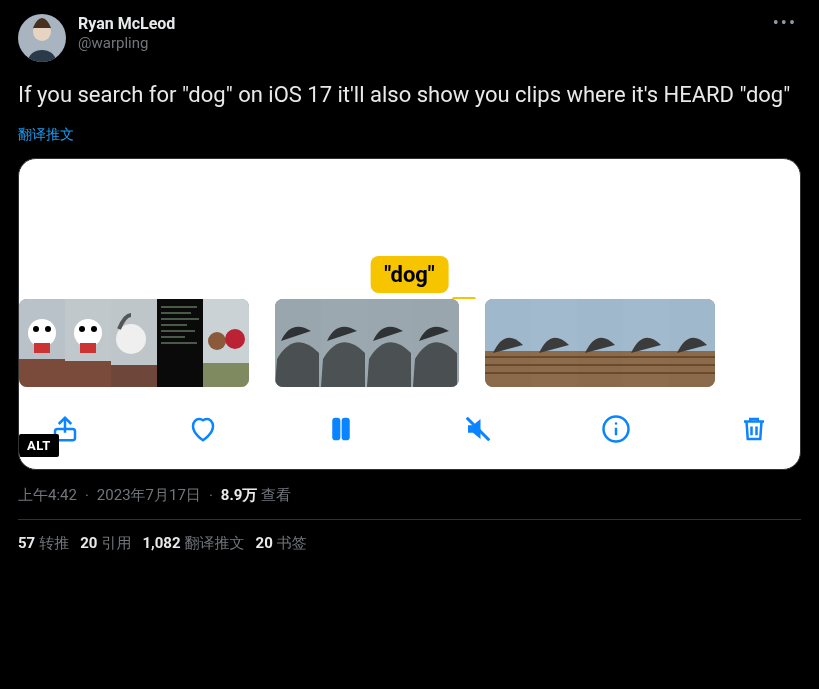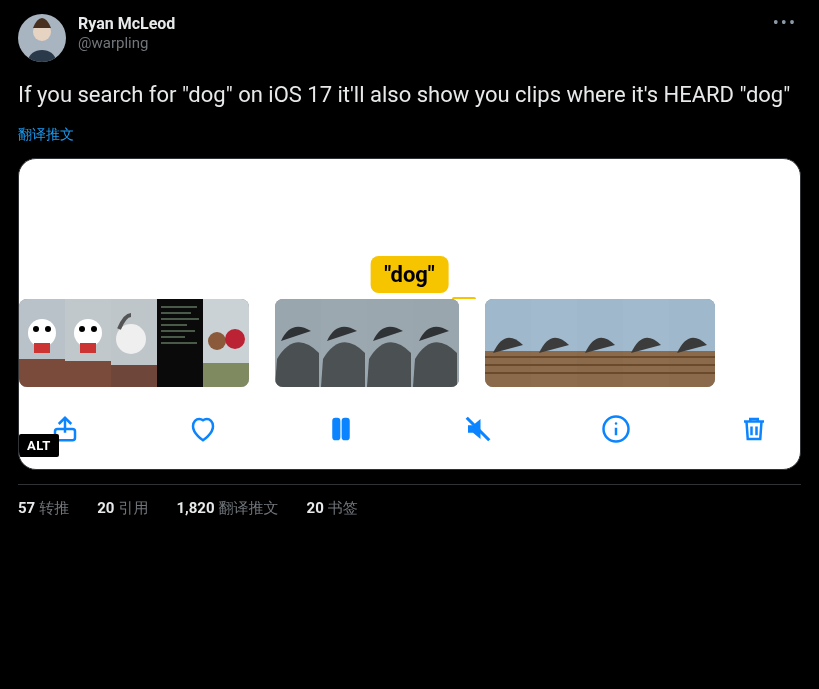--- a/index.html
+++ b/index.html
@@ -27,21 +27,21 @@
   .clip.b { position: relative; }
   .controls { display: flex; justify-content: space-between; align-items: center; padding: 24px 28px 22px 28px; }
   .controls .btn { width: 36px; height: 36px; color: #0a84ff; display: flex; align-items: center; justify-content: center; }
   .controls .btn svg { width: 30px; height: 30px; stroke: currentColor; fill: none; stroke-width: 2; }
   .heart svg, .share svg, .info svg { stroke-width: 2.2; }
   .alt { position: absolute; left: 0; bottom: 12px; background: #000; color: #fff; font-weight: 700; font-size: 13px; padding: 4px 8px; border-radius: 2px; letter-spacing: .5px; }
   .meta { margin-top: 16px; color: #71767b; font-size: 15px; display: flex; align-items: center; gap: 4px; }
   .meta .dot::before { content: "·"; margin: 0 4px; }
   .meta .views b { color: #e7e9ea; font-weight: 700; }
   .sep { border: 0; border-top: 1px solid #2f3336; margin: 14px 0; }
-  .stats { display: flex; gap: 28px; color: #71767b; font-size: 15px; }
+  .stats { display: flex; gap: 11px; color: #71767b; font-size: 15px; }
   .stats .stat b { color: #e7e9ea; font-weight: 700; margin-right: 4px; }
 </style>
 </head>
 <body>
 
 <div class="tweet">
   <div class="more">•••</div>
 
   <div class="head">
     <div class="avatar">
@@ -256,22 +256,29 @@
             <path d="M6 6l1 14h10l1-14"></path>
             <line x1="10" y1="10" x2="10" y2="17"></line>
             <line x1="14" y1="10" x2="14" y2="17"></line>
           </svg>
       </div>
     </div>
 
     <div class="alt">ALT</div>
   </div>
 
+  <div class="meta">
+    <span>上午4:42</span>
+    <span class="dot"></span>
+    <span>2023年7月17日</span>
+    <span class="dot"></span>
+    <span class="views"><b>8.9万</b> <span>查看</span></span>
+  </div>
 
   <hr class="sep">
 
   <div class="stats">
     <span class="stat"><b>57</b><span>转推</span></span>
     <span class="stat"><b>20</b><span>引用</span></span>
-    <span class="stat"><b>1,820</b><span>翻译推文</span></span>
+    <span class="stat"><b>1,082</b><span>翻译推文</span></span>
     <span class="stat"><b>20</b><span>书签</span></span>
   </div>
 </div>
 
 </body></html>

